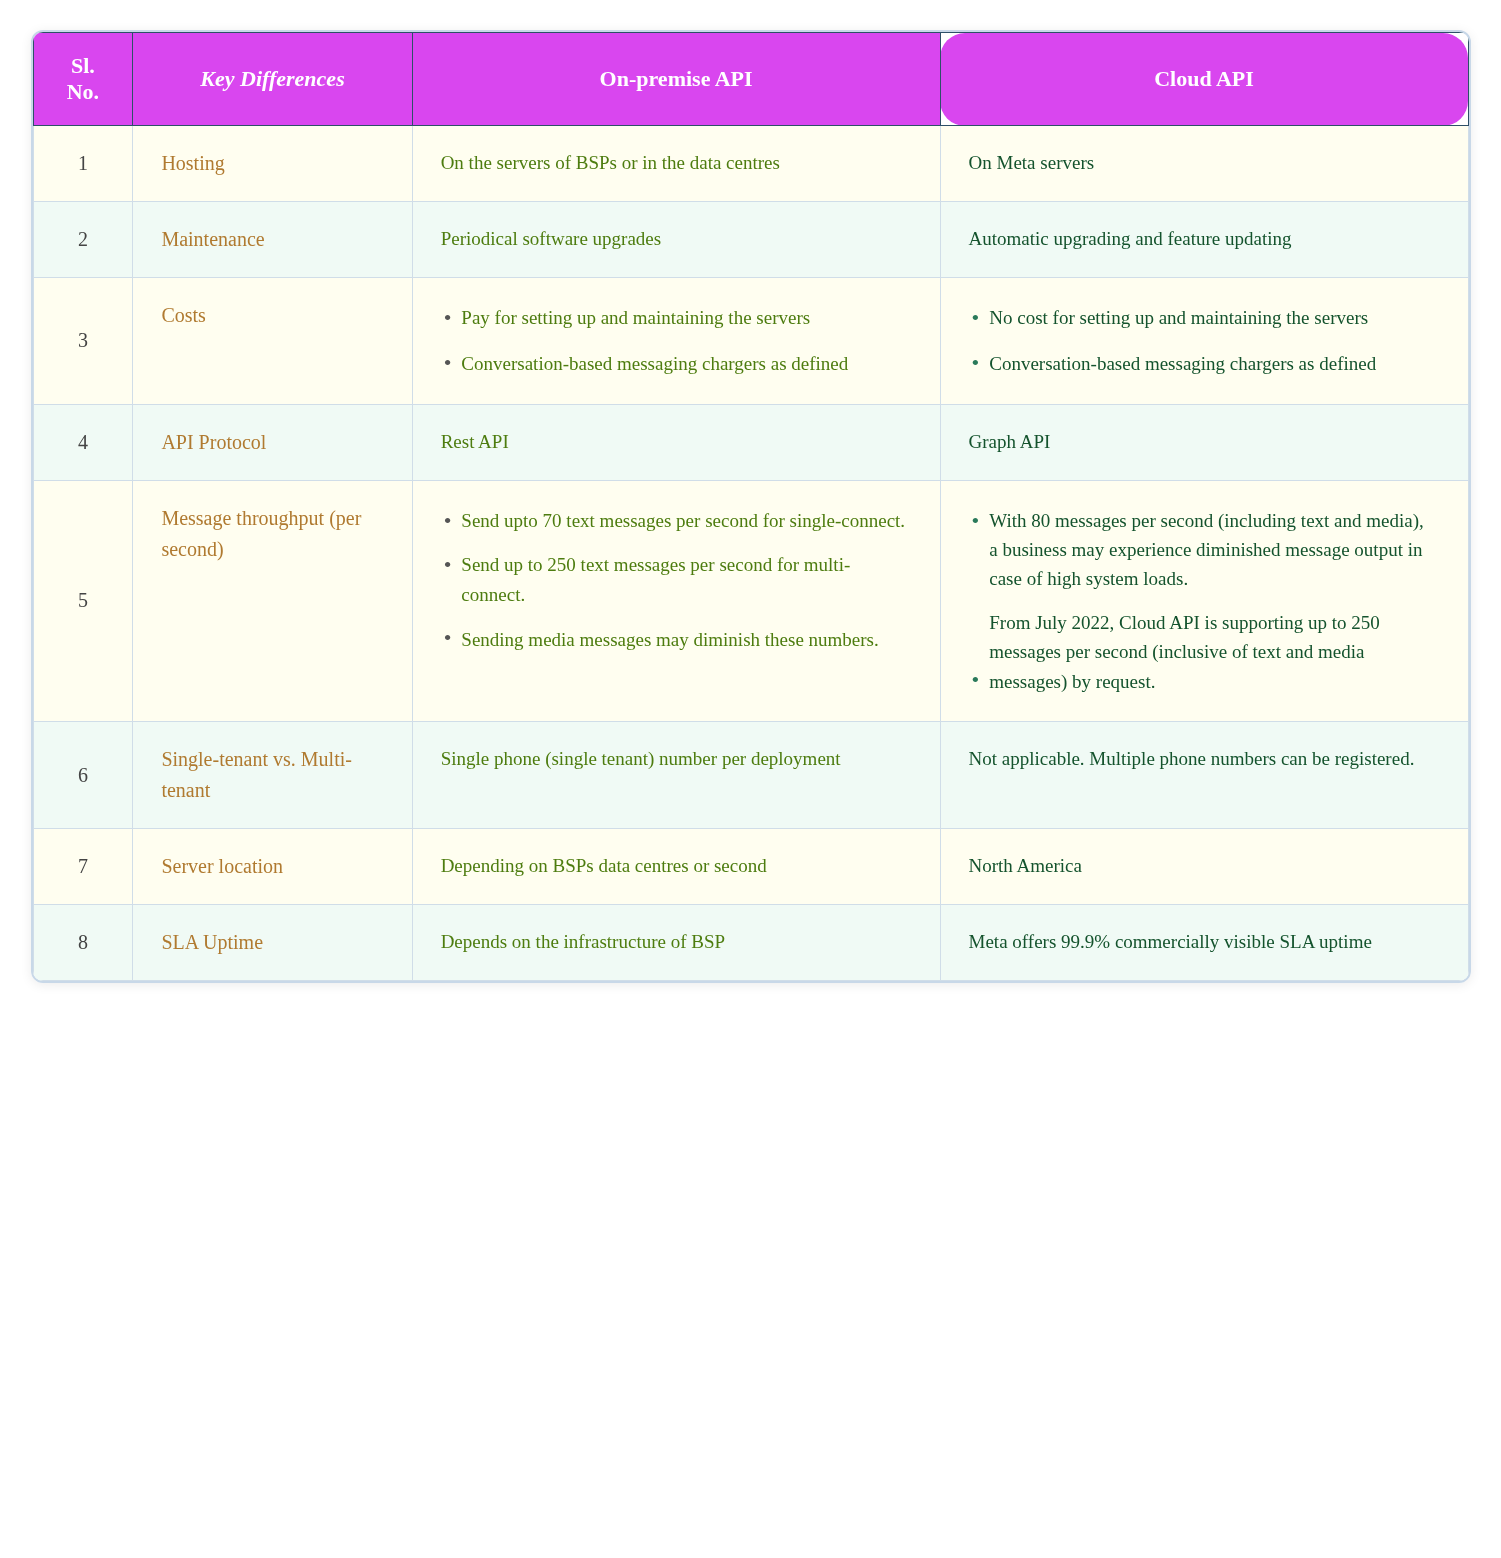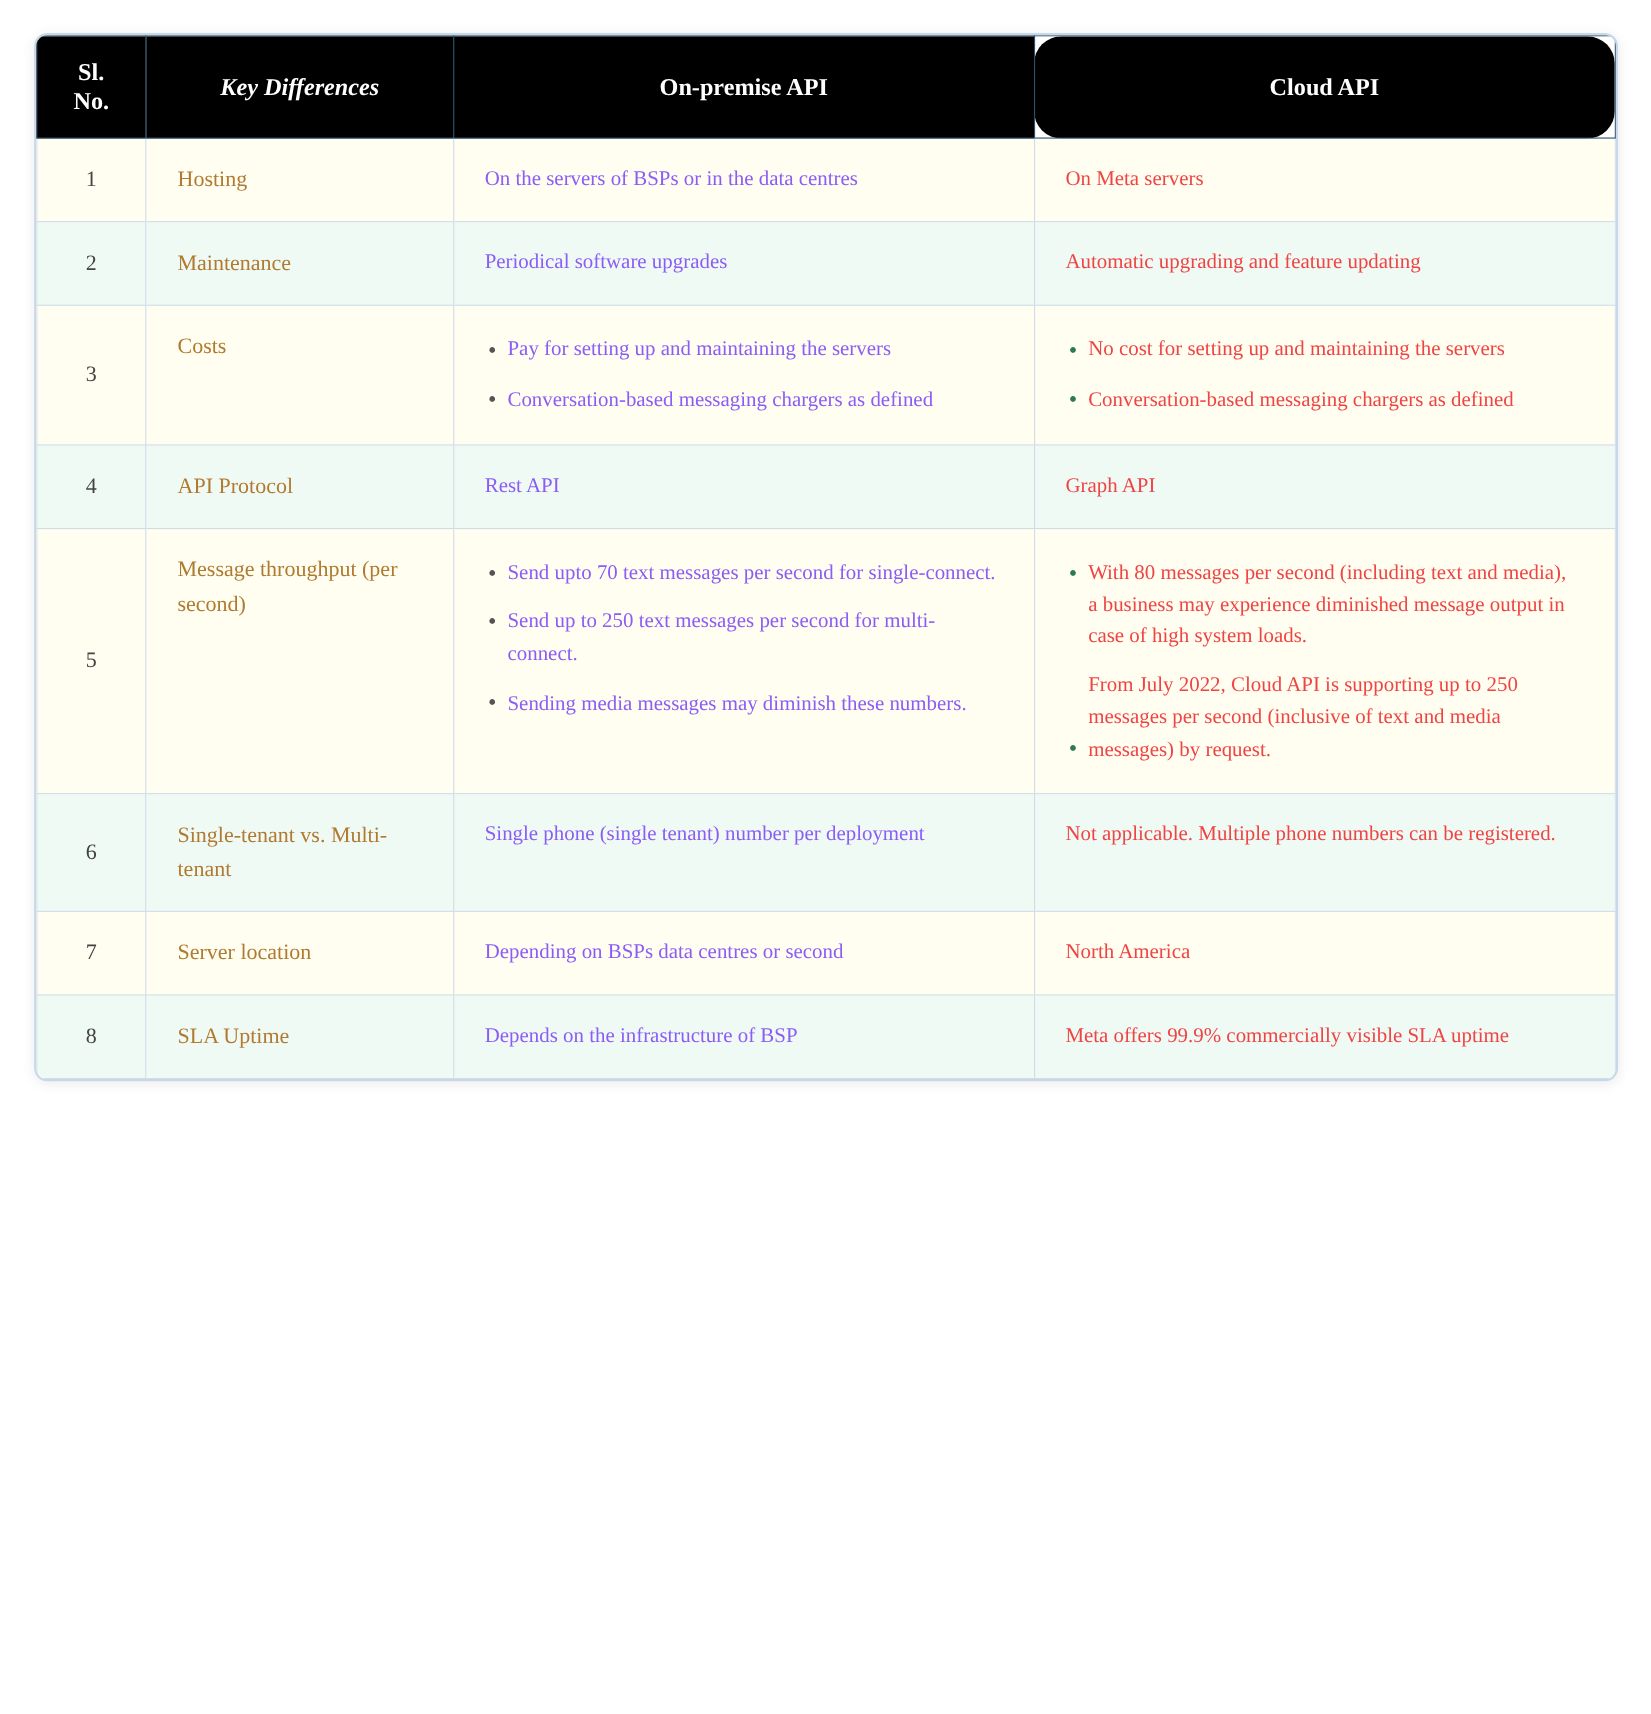--- a/index.html
+++ b/index.html
@@ -17,21 +17,21 @@
       border-radius: 12px;
       overflow: hidden;
       border: 2px solid #c8d8e8;
       box-shadow: 0 2px 12px rgba(0,0,0,0.08);
     }
     table {
       width: 100%;
       border-collapse: collapse;
     }
     thead tr {
-      background-color: #000000;
+      background-color: #d946ef;
     }
     thead th {
       color: #fff;
       font-size: 22px;
       font-weight: 700;
       padding: 20px 24px;
       text-align: center;
       border: 1px solid #2d5068;
     }
     thead th:first-child { width: 100px; }
@@ -61,25 +61,25 @@
       color: #444;
       vertical-align: middle;
     }
     tbody td:nth-child(2) {
       color: #b07a30;
       font-size: 20px;
       font-weight: 500;
       margin-top: 40px;
     }
     tbody td:nth-child(3) {
-      color: #8b5cf6;
+      color: #4d7c0f;
       font-family: Liberation Serif, serif;
     }
     tbody td:nth-child(4) {
-      color: #ef4444;
+      color: #14532d;
     }
 
     ul.cell-list {
       list-style: none;
       padding: 0;
       margin: 3px;
     }
     ul.cell-list li {
       display: flex;
       align-items: flex-start;

